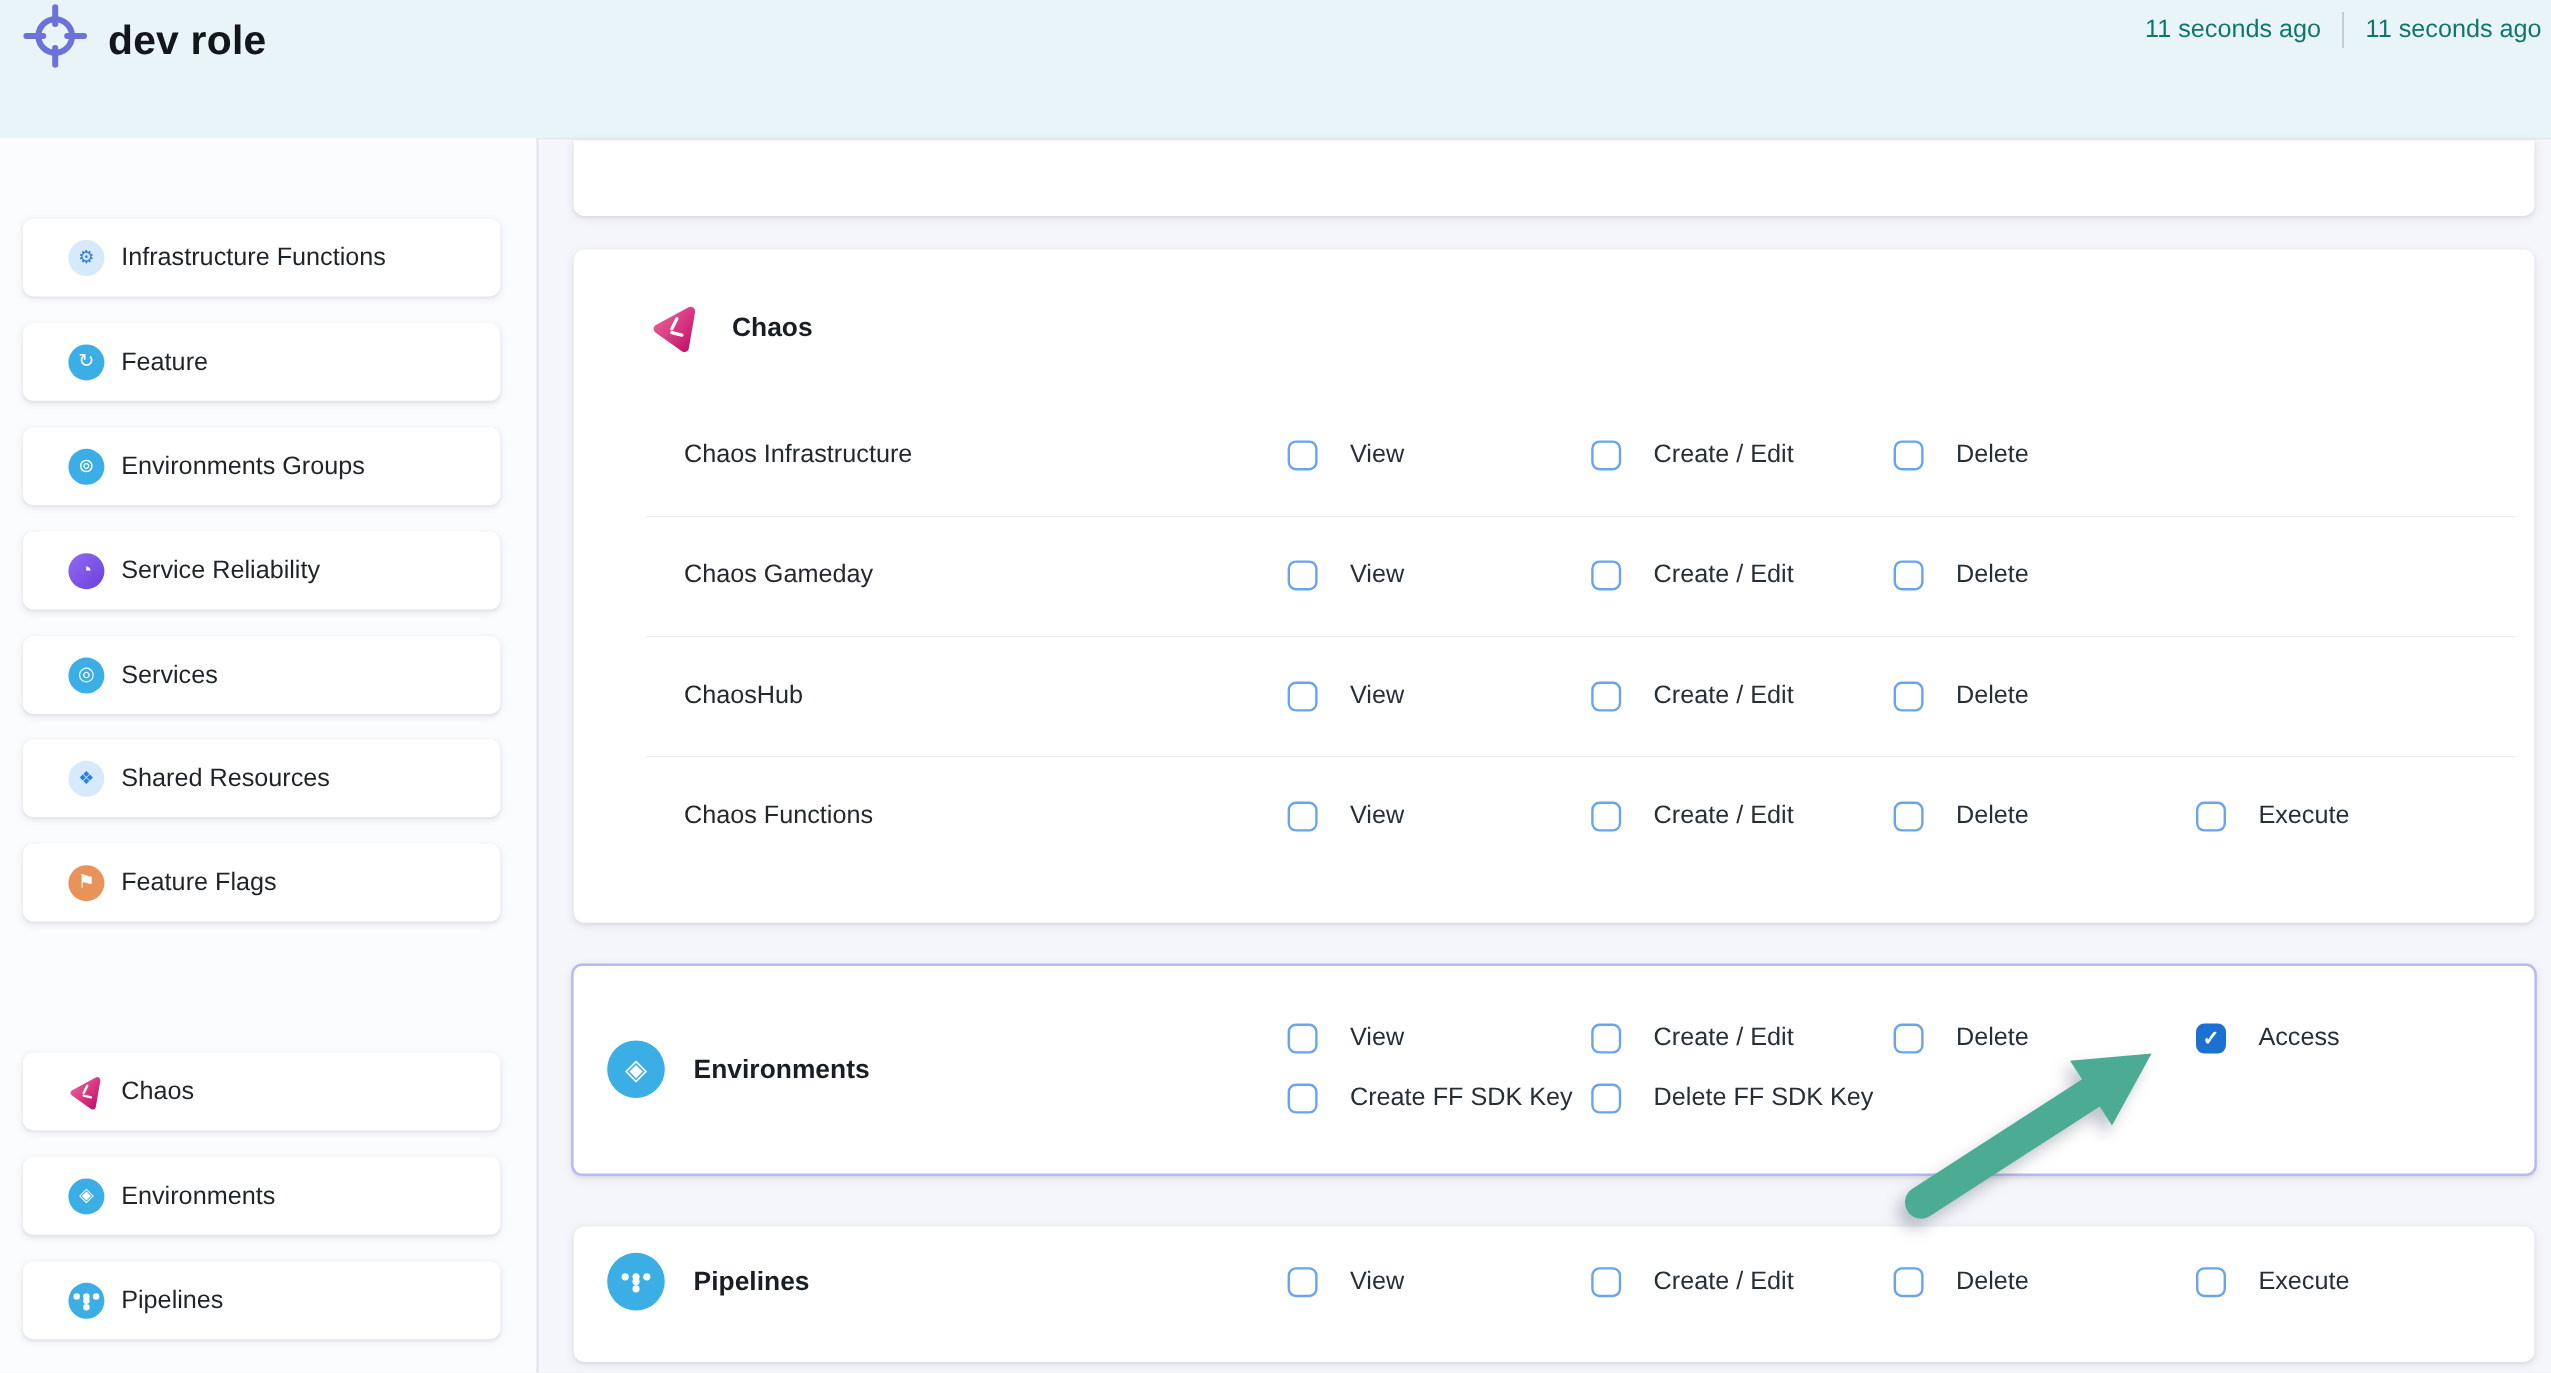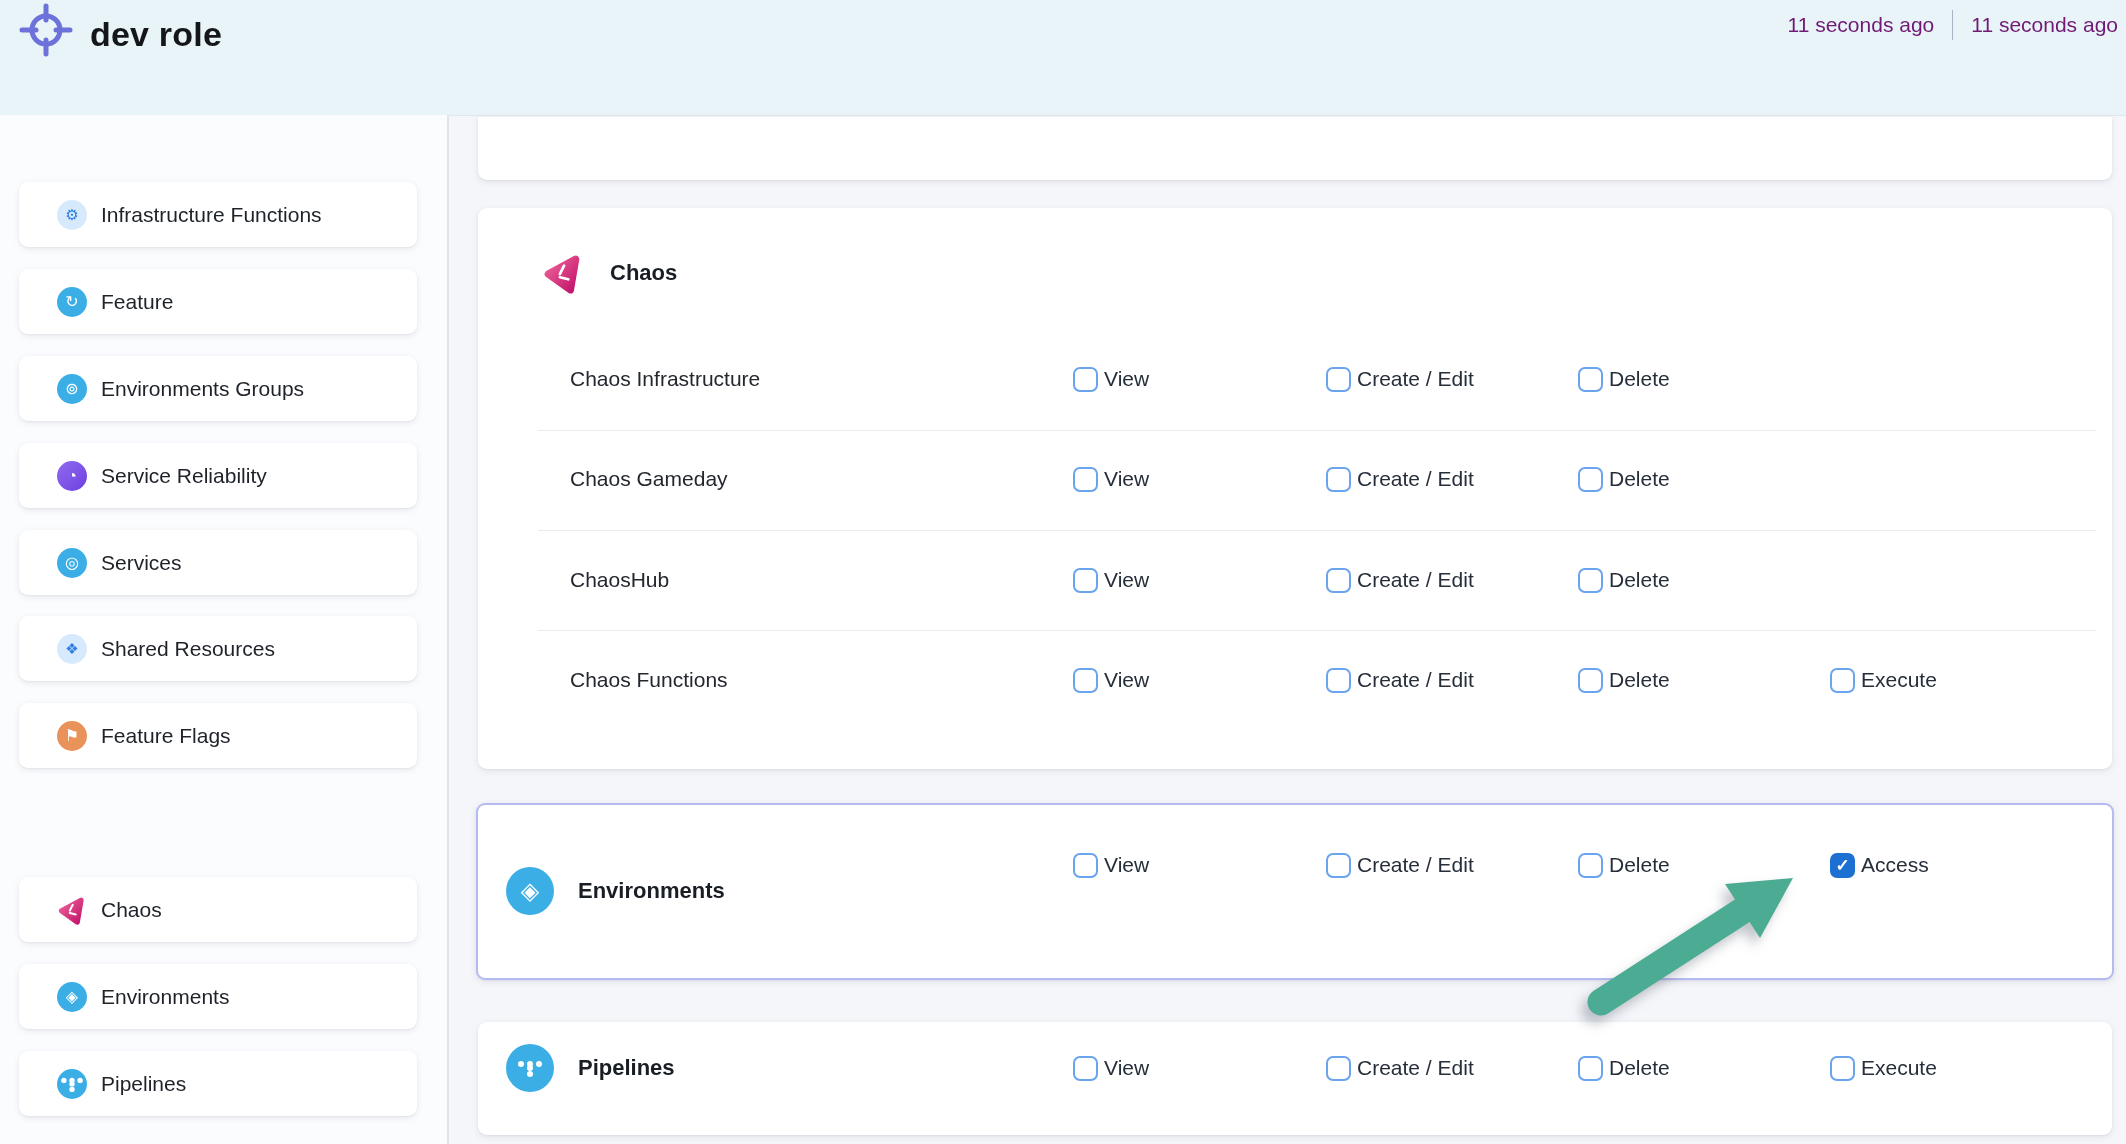--- a/index.html
+++ b/index.html
@@ -3,21 +3,21 @@
 <meta charset="utf-8">
 <style>
   html,body{margin:0;padding:0;}
   body{font-family:"Liberation Sans", sans-serif; background:#e9ebf2;}
   #page{position:relative;width:2126px;height:1144px;overflow:hidden;background:#f5f6fa;}
 
   
   .topbar{position:absolute;left:0;top:0;width:2126px;height:115px;background:#e8f4f7;border-bottom:1px solid #e2e7ec;}
   .crosshair{position:absolute;left:16px;top:2px;width:60px;height:60px;}
   .role-title{position:absolute;left:90px;top:15px;font-size:34px;font-weight:700;color:#14161c;letter-spacing:.2px;}
-  .timestamps{position:absolute;right:8px;top:10px;display:flex;align-items:center;font-size:21px;color:#701a75;}
+  .timestamps{position:absolute;right:8px;top:10px;display:flex;align-items:center;font-size:21px;color:#0f766e;}
   .timestamps .sep{width:1px;height:30px;background:#a9b3c2;margin:0 18px;}
 
   
   .sidebar{position:absolute;left:0;top:115px;width:447px;height:1029px;background:#fbfcfe;border-right:2px solid #e1e3ed;}
   .side-card{position:absolute;left:19px;width:398px;height:65px;background:#fff;border-radius:9px;
              box-shadow:0 1px 2px rgba(40,41,61,.05), 0 2px 6px rgba(96,97,112,.12);
              display:flex;align-items:center;padding-left:38px;box-sizing:border-box;gap:14px;cursor:pointer;}
   .side-card .ic{width:30px;height:30px;border-radius:50%;display:flex;align-items:center;justify-content:center;
                  font-size:16px;line-height:1;flex:0 0 auto;}
   .ic.blue{background:#3caee6;color:#fff;}
@@ -46,21 +46,21 @@
   .card-pipelines{top:1022px;height:113px;}
 
   .section-head{position:absolute;left:64px;top:44px;display:flex;align-items:center;gap:26px;}
   .section-title{font-size:22px;font-weight:700;color:#191d24;}
   .big-ic{width:48px;height:48px;border-radius:50%;background:#3caee6;color:#fff;display:flex;align-items:center;justify-content:center;font-size:24px;}
 
   .prow{position:absolute;left:0;right:0;height:28px;}
   .row-label{position:absolute;left:92px;top:2px;font-size:21px;color:#23272e;font-weight:500;}
   .hr{position:absolute;left:60px;right:16px;height:1px;background:#e9ebf1;}
 
-  .perm{position:absolute;display:flex;align-items:center;gap:6px;height:28px;top:0;cursor:pointer;}
+  .perm{position:absolute;display:flex;align-items:center;gap:27px;height:28px;top:0;cursor:pointer;}
   .c0{left:595px}.c1{left:848px}.c2{left:1100px}.c3{left:1352px}
   .cb{width:25px;height:25px;border:2px solid #6aa3ee;border-radius:7px;background:#fff;box-sizing:border-box;
       display:flex;align-items:center;justify-content:center;flex:0 0 auto;}
   .cb.checked{background:#1b70d2;border-color:#1b70d2;}
   .cb.checked::after{content:"✓";color:#fff;font-size:17px;font-weight:700;line-height:1;}
   .perm-label{font-size:21px;color:#262e3a;}
 
   
   .env-head{position:absolute;left:28px;top:62px;display:flex;align-items:center;gap:24px;}
   .pipe-head{position:absolute;left:28px;top:22px;display:flex;align-items:center;gap:24px;}
@@ -254,20 +254,30 @@
       <label class="perm c2">
         <span class="cb"></span>
         <span class="perm-label">Delete</span>
       </label>
       <label class="perm c3">
         <span class="cb checked"></span>
         <span class="perm-label">Access</span>
       </label>
     </div>
 
+    <div class="prow" style="top:96px">
+      <label class="perm c0">
+        <span class="cb"></span>
+        <span class="perm-label">Create FF SDK Key</span>
+      </label>
+      <label class="perm c1">
+        <span class="cb"></span>
+        <span class="perm-label">Delete FF SDK Key</span>
+      </label>
+    </div>
   </div>
 
   <div class="main-card card-pipelines">
     <div class="pipe-head">
       <span class="big-ic">
           <span class="pipedots"></span>
         </span>
       <span class="section-title">Pipelines</span>
     </div>
     <div class="prow" style="top:32px">

